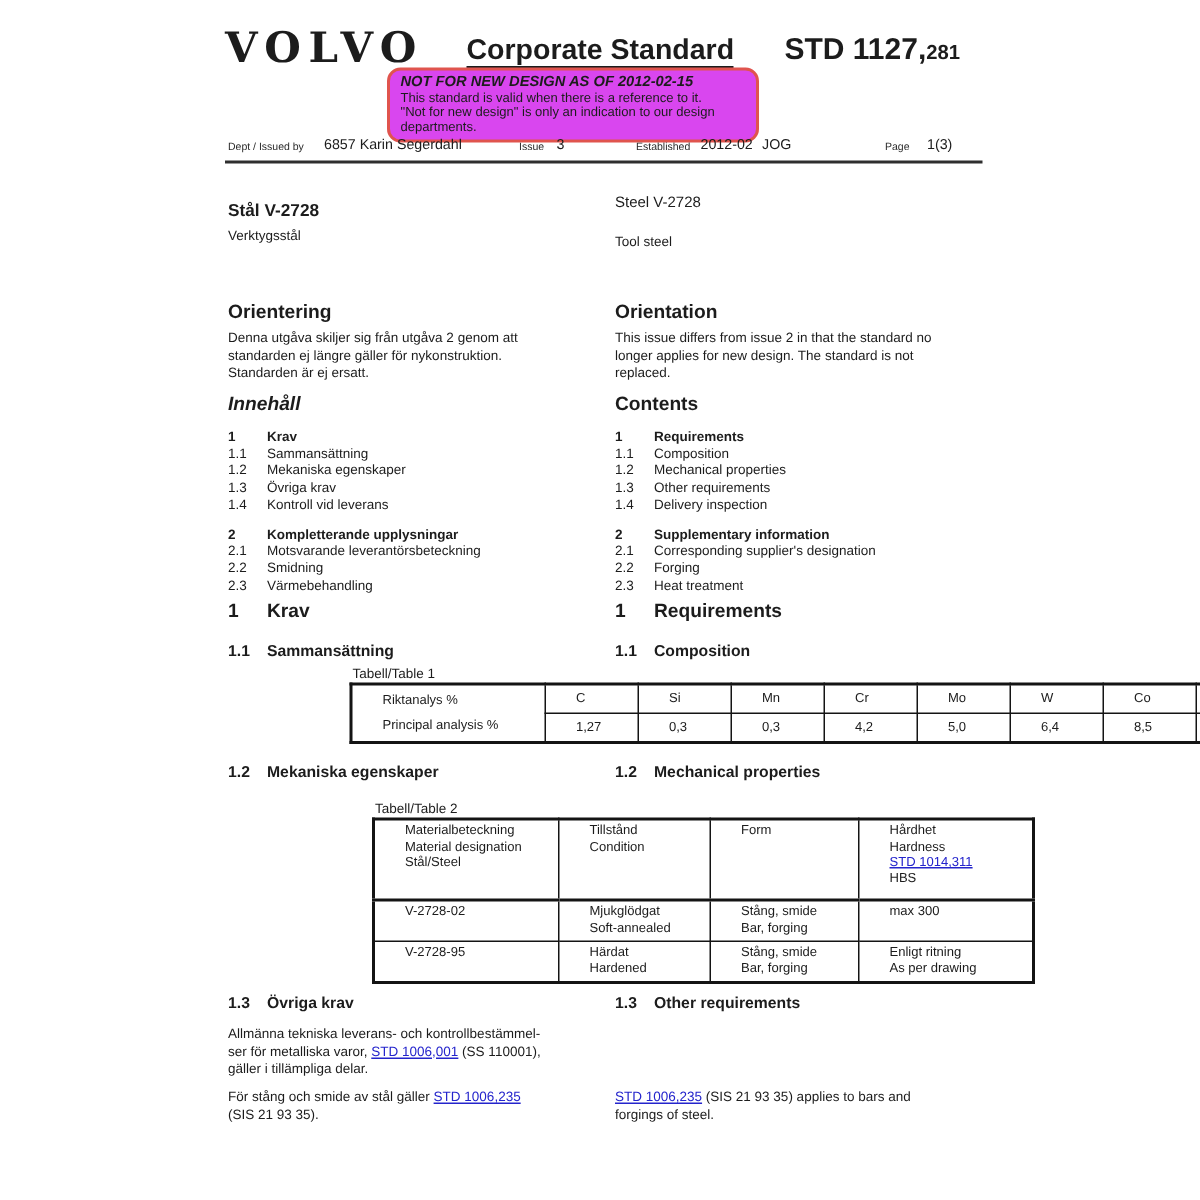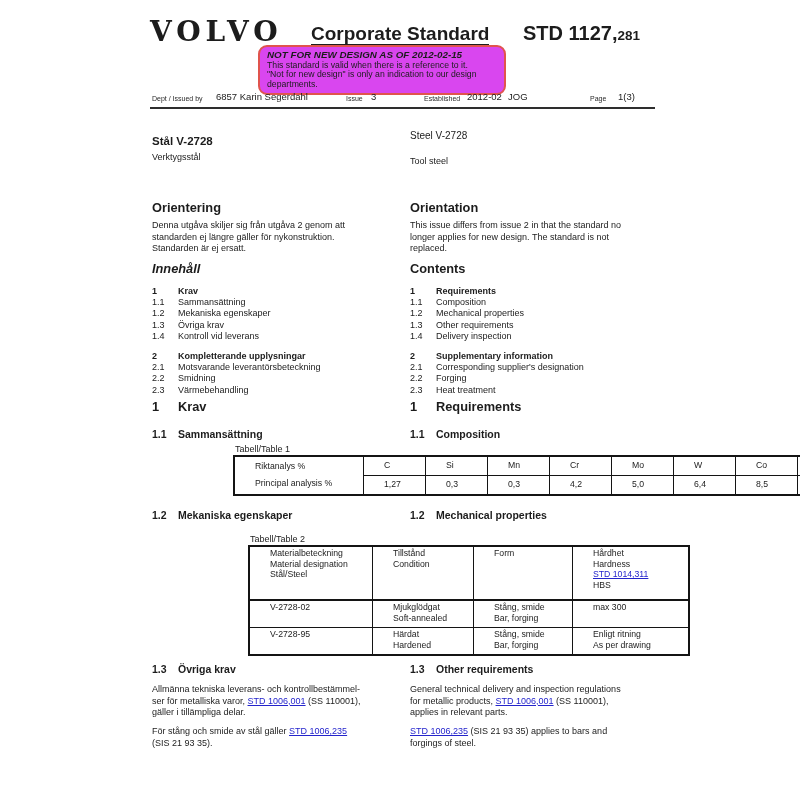--- a/index.html
+++ b/index.html
@@ -298,16 +298,15 @@
       <span class="num">1.3</span>
       <span>Övriga krav</span>
     </div>
   <div class="abs h2 sec-head" style="left:410px; top:663px;">
       <span class="num">1.3</span>
       <span>Other requirements</span>
     </div>
 
   <div class="abs p" style="left:152px; top:684px;"><span>Allmänna tekniska leverans- och kontrollbestämmel-</span><br><span>ser för metalliska varor, </span><a class="link">STD 1006,001</a><span> (SS 110001),</span><br><span>gäller i tillämpliga delar.</span></div>
   <div class="abs p" style="left:152px; top:726px;"><span>För stång och smide av stål gäller </span><a class="link">STD 1006,235</a><br><span>(SIS 21 93 35).</span></div>
-  <div class="abs p" style="left:410px; top:684px;"><span>General technical delivery and inspection regulations</span><br><span>for metallic products, </span><a class="link">STD 1006,001</a><span> (SS 110001),</span><br><span>applies in relevant parts.</span></div>
   <div class="abs p" style="left:410px; top:726px;"><a class="link">STD 1006,235</a><span> (SIS 21 93 35) applies to bars and</span><br><span>forgings of steel.</span></div>
 
 </div>
 
 </body></html>

